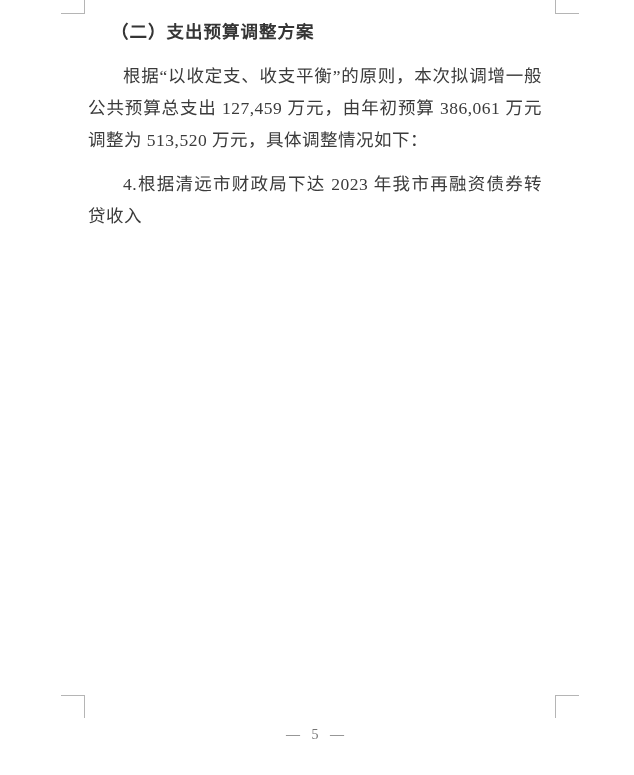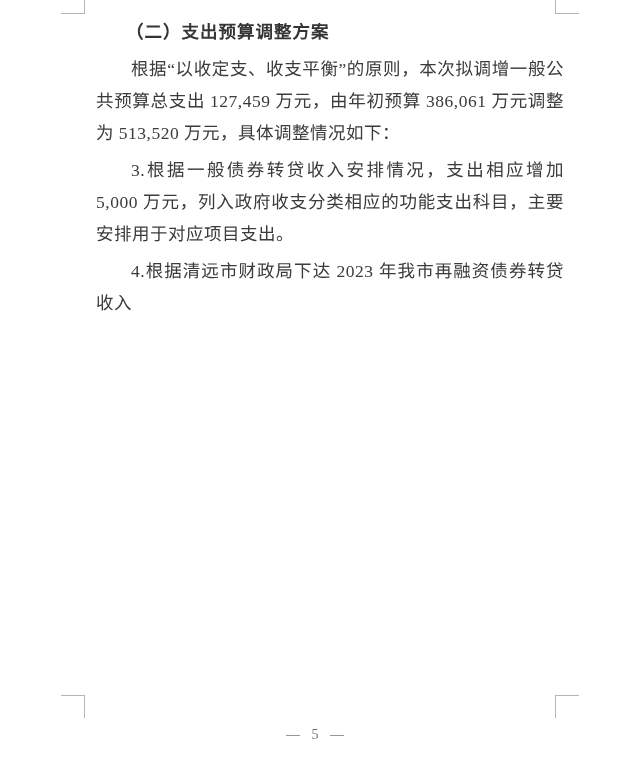--- a/index.html
+++ b/index.html
@@ -38,40 +38,40 @@
     border-top: 1px solid #b5b5b5;
   }
   .crop-mark.br {
     left: 555px; top: 695px;
     height: 22px;
     border-left: 1px solid #b5b5b5;
     border-top: 1px solid #b5b5b5;
   }
   .content {
     position: absolute;
-    left: 91px;
+    left: 76px;
     top: 16px;
     width: 478px;
     color: #3b3b3b;
     font-size: 17.5px;
     line-height: 32px;
     text-align: justify;
     text-justify: inter-character;
   }
   .content h2 {
     margin: 0;
     font-size: 17.5px;
     font-weight: bold;
     line-height: 32px;
     text-indent: 2em;
     color: #353535;
     letter-spacing: 1px;
   }
   .content p {
-    margin: 5px;
+    margin: 12px;
     text-indent: 2em;
     letter-spacing: 0.5px;
   }
   .page-number {
     position: absolute;
     left: 0;
     top: 727px;
     width: 100%;
     text-align: center;
     font-size: 14px;
@@ -86,19 +86,18 @@
 <div class="page">
 
   <div class="crop-mark tl"></div>
   <div class="crop-mark tr"></div>
   <div class="crop-mark bl"></div>
   <div class="crop-mark br"></div>
 
   <div class="content">
     <h2>（二）支出预算调整方案</h2>
     <p>根据“以收定支、收支平衡”的原则，本次拟调增一般公共预算总支出 127,459 万元，由年初预算 386,061 万元调整为 513,520 万元，具体调整情况如下：</p>
-    <p>3.根据一般债券转贷收入安排情况，支出相应增加 5,000 万元，列入政府收支分类相应的功能支出科目，主要安排用于对应项目支出。</p>
     <p>4.根据清远市财政局下达 2023 年我市再融资债券转贷收入</p>
   </div>
 
   <div class="page-number">— 5 —</div>
 
 </div>
 
 </body></html>

